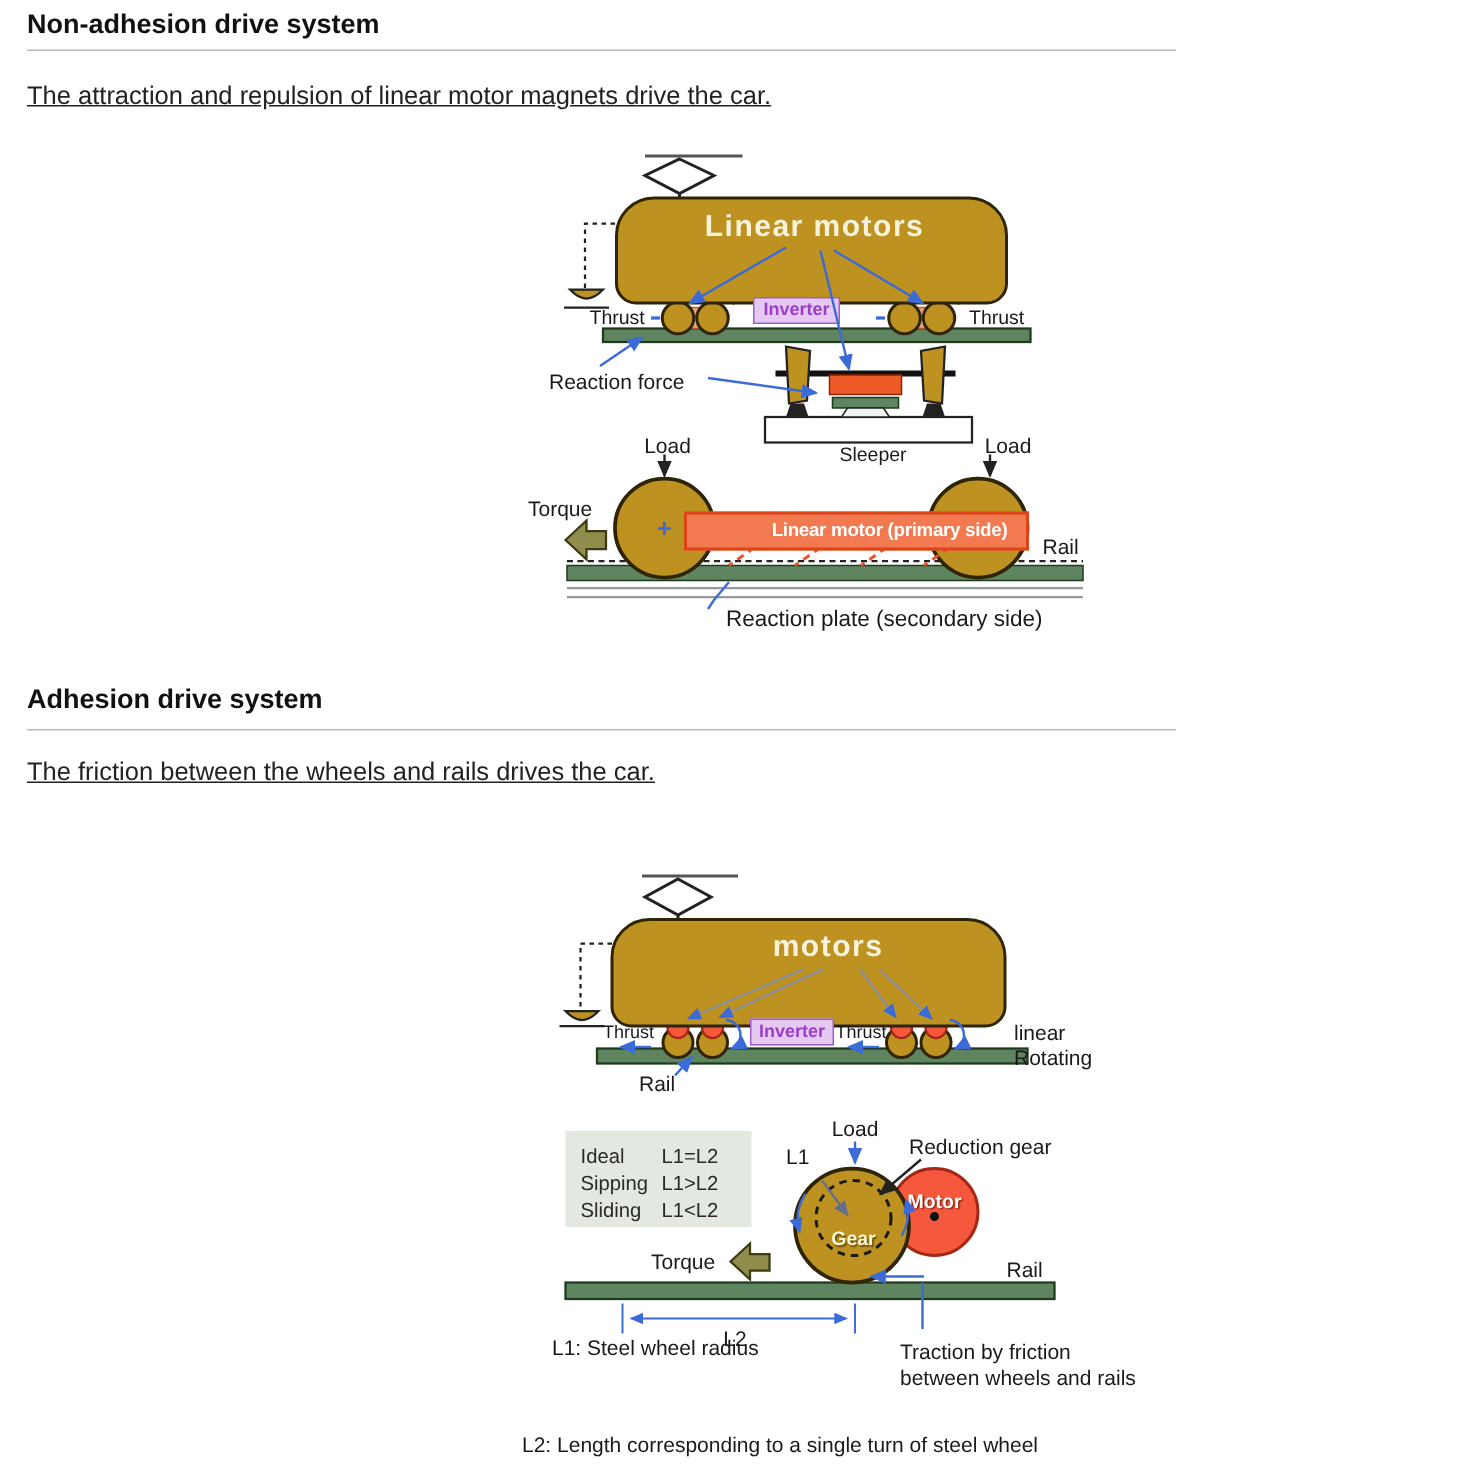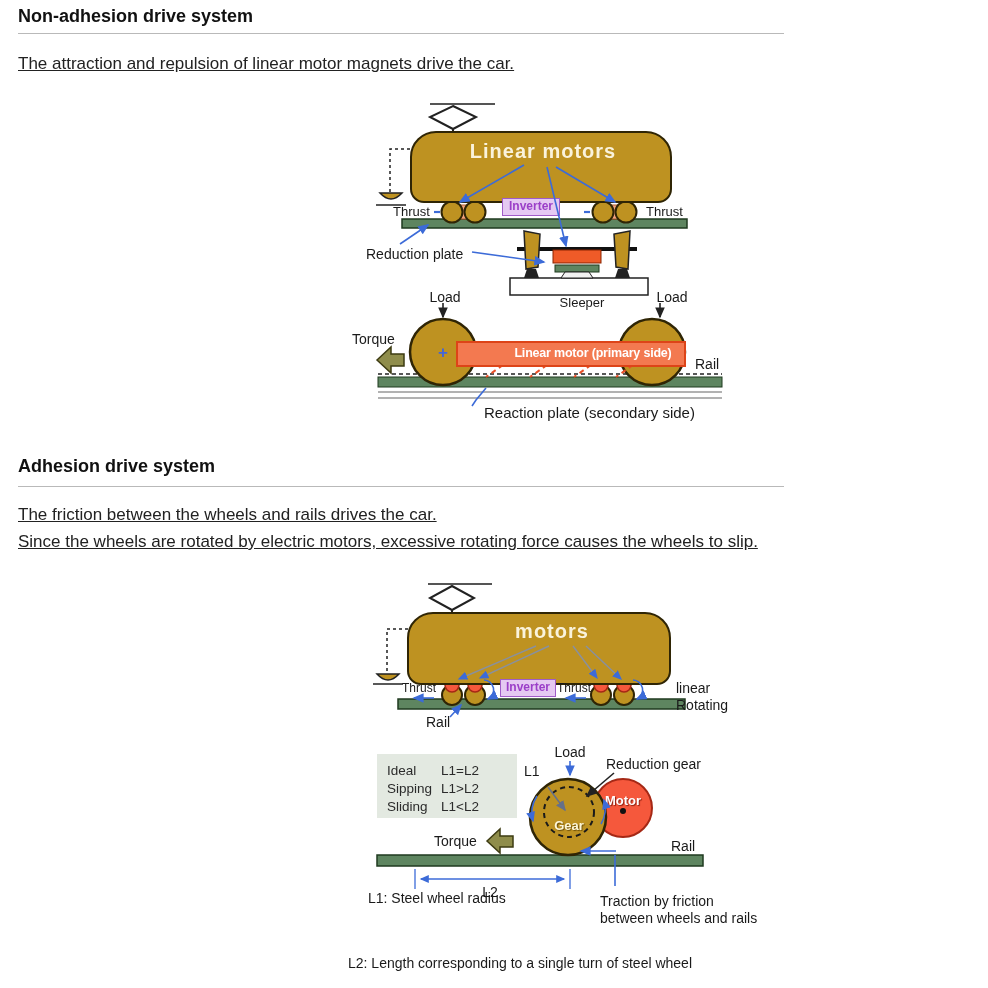--- a/index.html
+++ b/index.html
@@ -16,21 +16,21 @@
        border-radius:26px 26px 14px 14px;}
   .car-label{font-size:20px;font-weight:bold;color:#FAF3DC;letter-spacing:1px;
              text-align:center;white-space:nowrap;}
   .badge{background:#E5C9F2;border:1px solid #A05CC8;color:#9B3FC8;
          font-size:12px;font-weight:bold;text-align:center;line-height:15px;}
   .plus{color:#4466D8;font-size:17px;font-weight:bold;text-align:center;width:16px;}
   .primary-box{background:#F37950;border:2px solid #DD4418;color:#fff;
                font-weight:bold;font-size:12.5px;letter-spacing:-0.2px;
                text-align:center;line-height:20px;white-space:nowrap;padding-left:44px;}
   .ideal-box{background:#E3E9E1;font-size:13.5px;color:#2b2b2b;
-             padding:8px 16px 0 10px;line-height:18px;}
+             padding:8px 0 0 10px;line-height:18px;}
   .ideal-box .nm{display:inline-block;width:54px;}
   .wtxt{font-weight:bold;font-size:13px;color:#FDF6D8;text-align:center;
         text-shadow:1px 1px 1px #6b4e08;white-space:nowrap;}
   .mtxt{font-weight:bold;font-size:13px;color:#fff;text-align:center;
         text-shadow:1px 1px 1px #8a2010;white-space:nowrap;}
   svg{position:absolute;left:0;top:0;}
 </style>
 </head>
 <body>
 
@@ -147,28 +147,27 @@
     </g>
   </svg>
 
   <div class="abs h1" style="left:18px;top:6px;">Non-adhesion drive system</div>
   <div class="abs rule" style="top:33px;"></div>
   <div class="abs para" style="left:18px;top:54px;">The attraction and repulsion of linear motor magnets drive the car.</div>
 
   <div class="abs h1" style="left:18px;top:456px;">Adhesion drive system</div>
   <div class="abs rule" style="top:486px;"></div>
   <div class="abs para" style="left:18px;top:505px;">The friction between the wheels and rails drives the car.</div>
-  <div class="abs para" style="left:18px;top:532px;">Since the wheels are rotated by electric motors, excessive rotating force causes the wheels to slip.</div>
 
   <div class="abs car" style="left:410px;top:131px;width:258px;height:68px;"></div>
   <div class="abs car-label" style="left:443px;top:140px;width:200px;">Linear motors</div>
   <div class="abs lbl-13" style="left:393px;top:204px;">Thrust</div>
   <div class="abs lbl-13" style="left:646px;top:204px;">Thrust</div>
   <div class="abs badge" style="left:502px;top:198px;width:56px;height:16px;">Inverter</div>
-  <div class="abs lbl" style="left:366px;top:246px;">Reduction plate</div>
+  <div class="abs lbl" style="left:366px;top:246px;">Reaction force</div>
   <div class="abs lbl-13" style="left:547px;top:295px;width:70px;text-align:center;">Sleeper</div>
   <div class="abs lbl" style="left:425px;top:289px;width:40px;text-align:center;">Load</div>
   <div class="abs lbl" style="left:652px;top:289px;width:40px;text-align:center;">Load</div>
   <div class="abs lbl" style="left:352px;top:331px;">Torque</div>
   <div class="abs plus" style="left:435px;top:343px;">+</div>
   <div class="abs plus" style="left:644px;top:343px;">+</div>
   <div class="abs primary-box" style="left:456px;top:341px;width:182px;height:22px;">Linear motor (primary side)</div>
   <div class="abs lbl" style="left:695px;top:356px;">Rail</div>
   <div class="abs" style="left:484px;top:404px;font-size:15px;white-space:nowrap;">Reaction plate (secondary side)</div>
 

